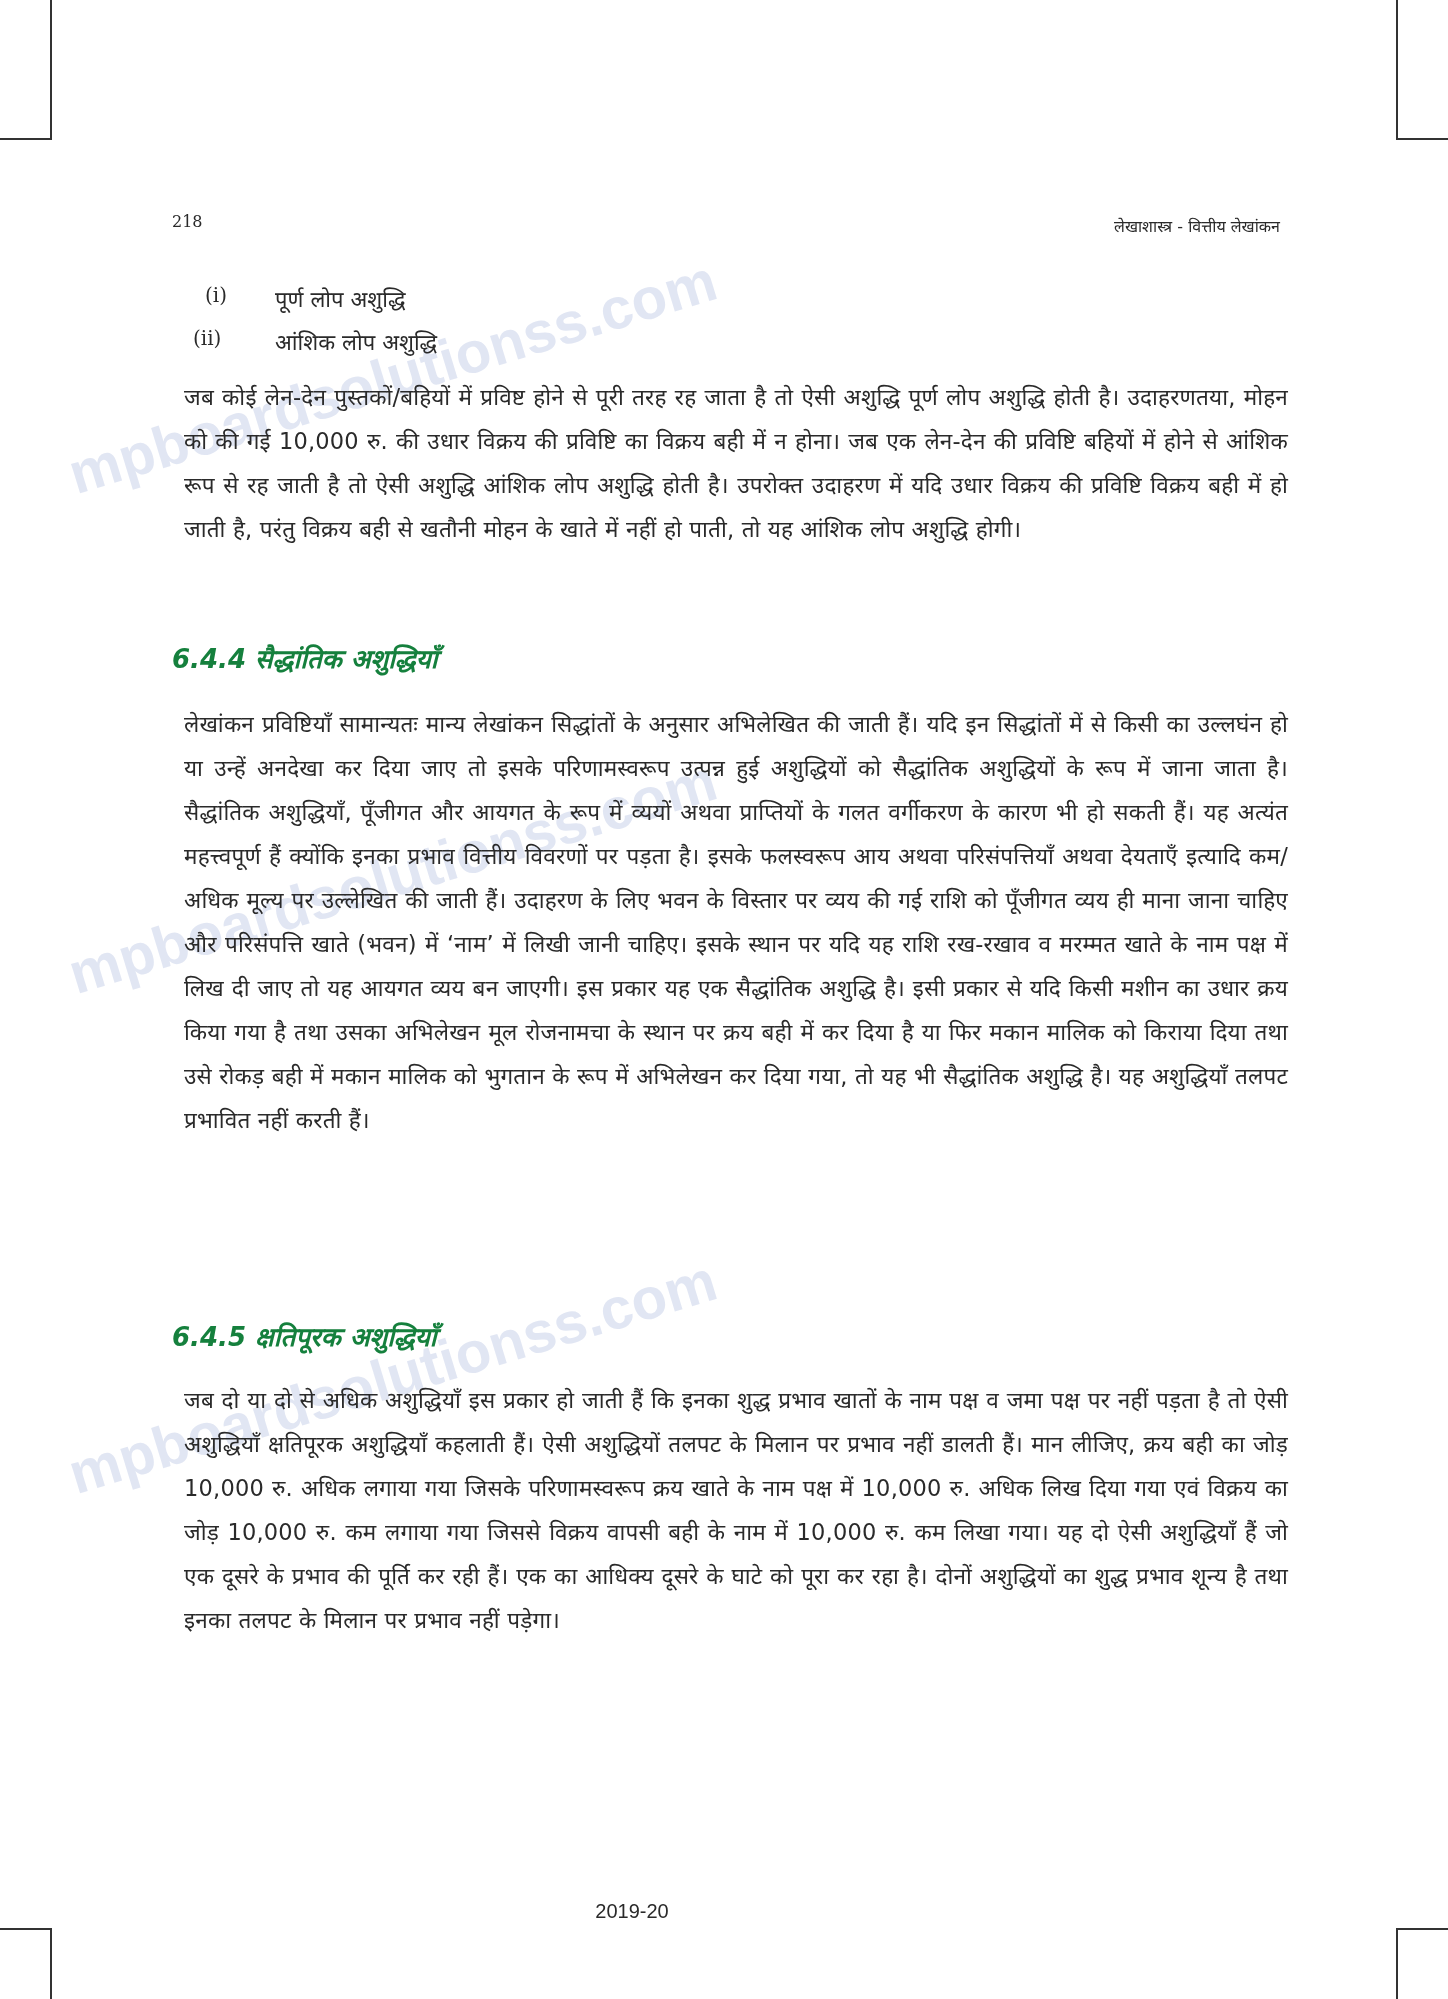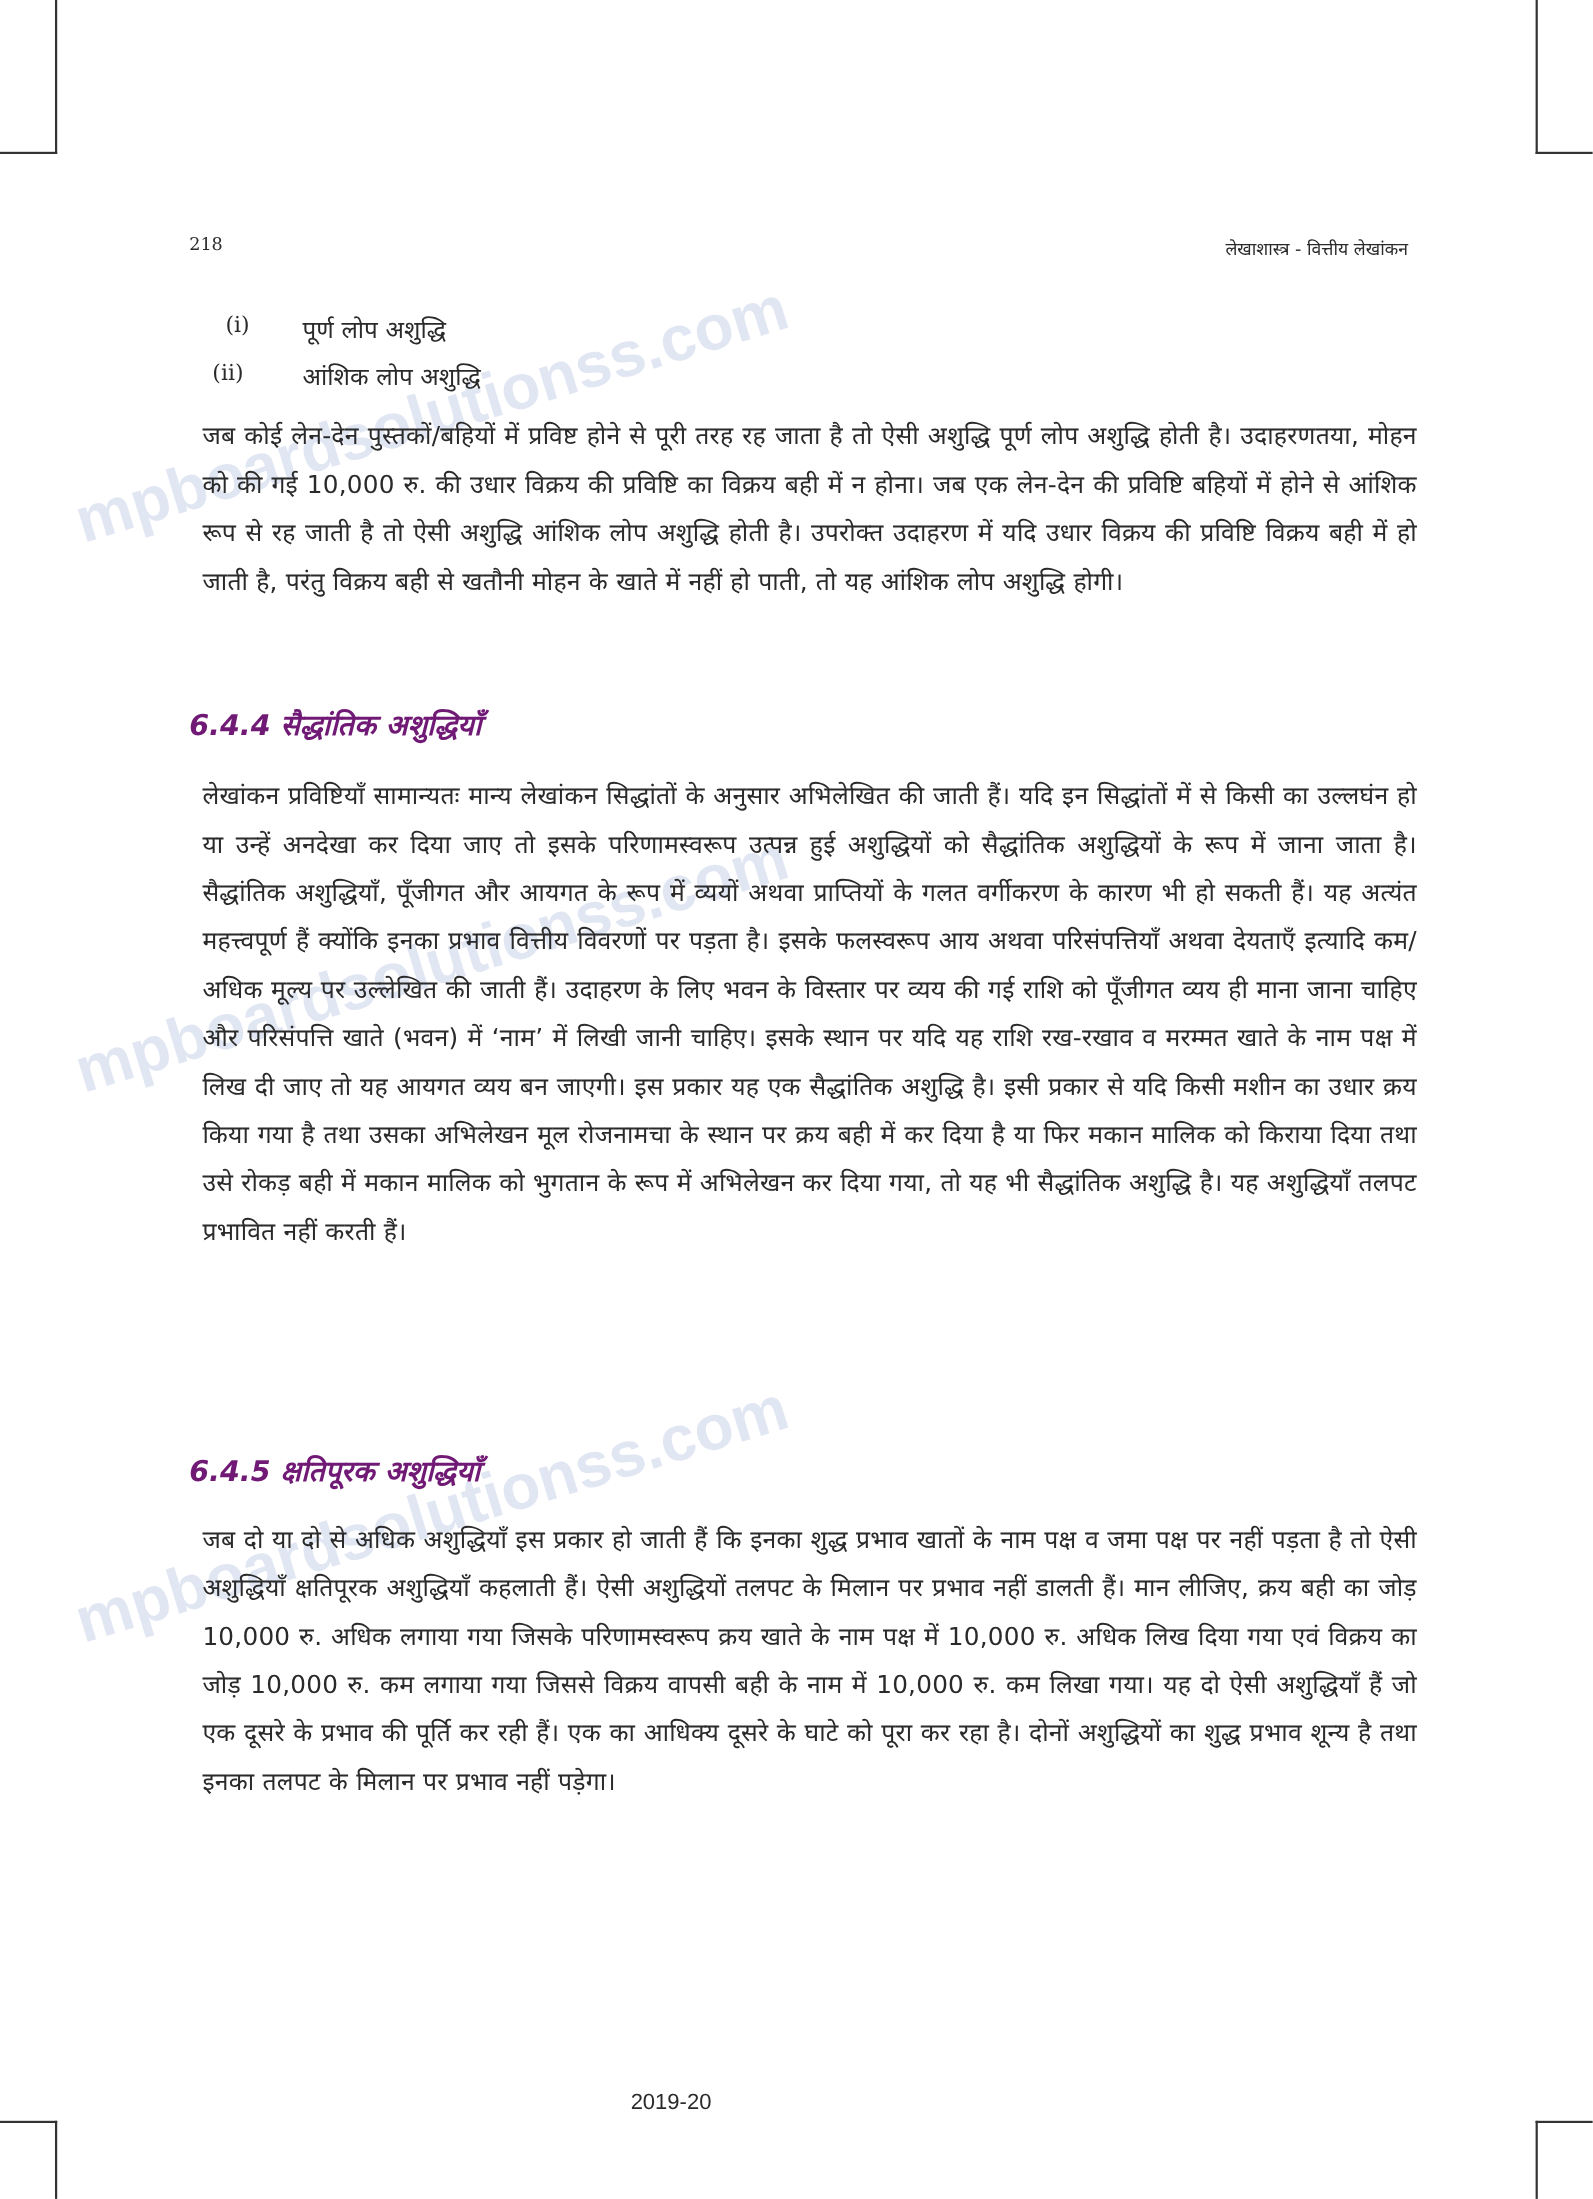--- a/index.html
+++ b/index.html
@@ -6,23 +6,23 @@
   body { width:1448px; height:1999px; position:relative; overflow:hidden;
          font-family:"DejaVu Sans", sans-serif; color:#2a2a2a; }
   .crop { position:absolute; background:#333; }
   .page-num { position:absolute; left:172px; top:212px; font-family:"DejaVu Serif", serif; font-size:16px; }
   .running-head { position:absolute; right:168px; top:215px; font-size:16px; }
   .list { position:absolute; left:205px; top:283px; font-size:22px; }
   .list-item { height:43px; display:flex; }
   .list-marker { width:70px; font-family:"DejaVu Serif", serif; font-size:20px; }
   .para { position:absolute; left:184px; width:1104px; font-size:22.5px; line-height:44px;
           text-align:justify; text-align-last:left; letter-spacing:0.2px; }
-  .heading { position:absolute; left:172px; font-size:26px; font-weight:bold; font-style:italic; color:#701a75; }
+  .heading { position:absolute; left:172px; font-size:26px; font-weight:bold; font-style:italic; color:#15803d; }
   .footer { position:absolute; left:0; width:1220px; top:1900px; text-align:center;
-            font-family:"Liberation Sans", sans-serif; font-size:20px; }
+            font-family:"Liberation Sans", sans-serif; font-size:20px;padding-left:22px; }
   .watermark { position:absolute; font-family:"Liberation Sans", sans-serif; font-weight:bold;
                color:rgba(120,140,200,0.22); font-size:58px; transform-origin:left bottom; white-space:nowrap; pointer-events:none; }
 </style>
 </head>
 <body>
 
 <div class="crop" style="left:50px;top:0;width:2px;height:140px;"></div>
 <div class="crop" style="left:0;top:138px;width:52px;height:2px;"></div>
 <div class="crop" style="left:1396px;top:0;width:2px;height:140px;"></div>
 <div class="crop" style="left:1396px;top:138px;width:52px;height:2px;"></div>

